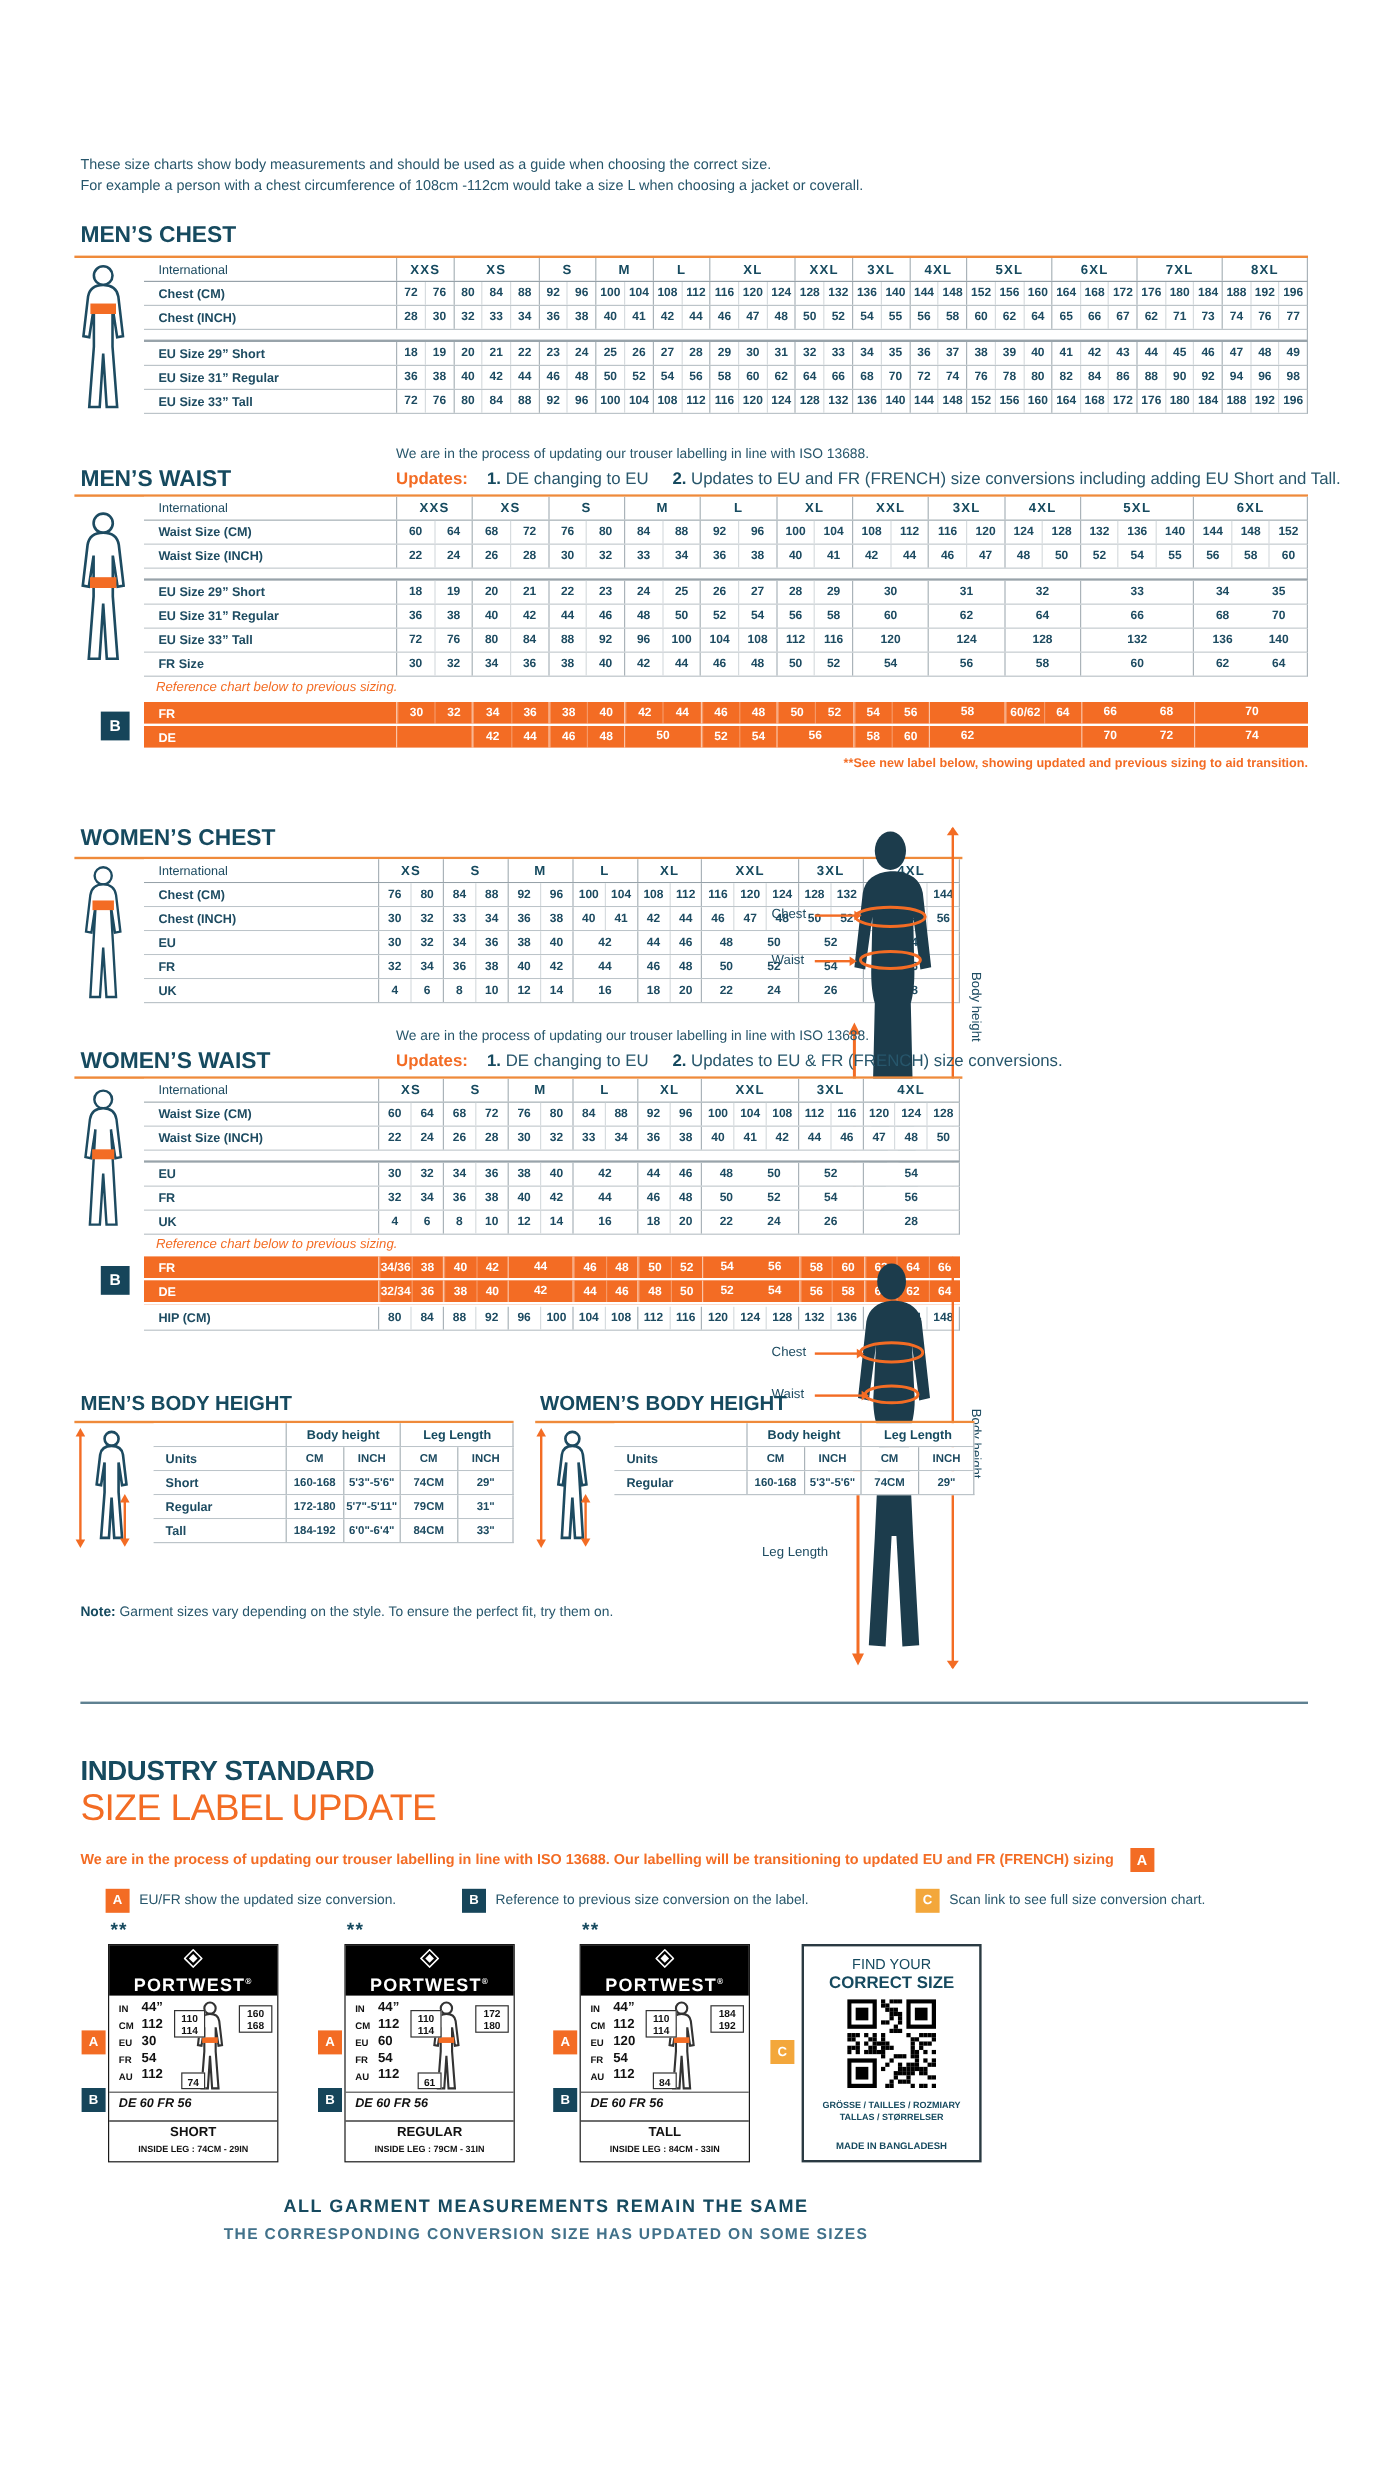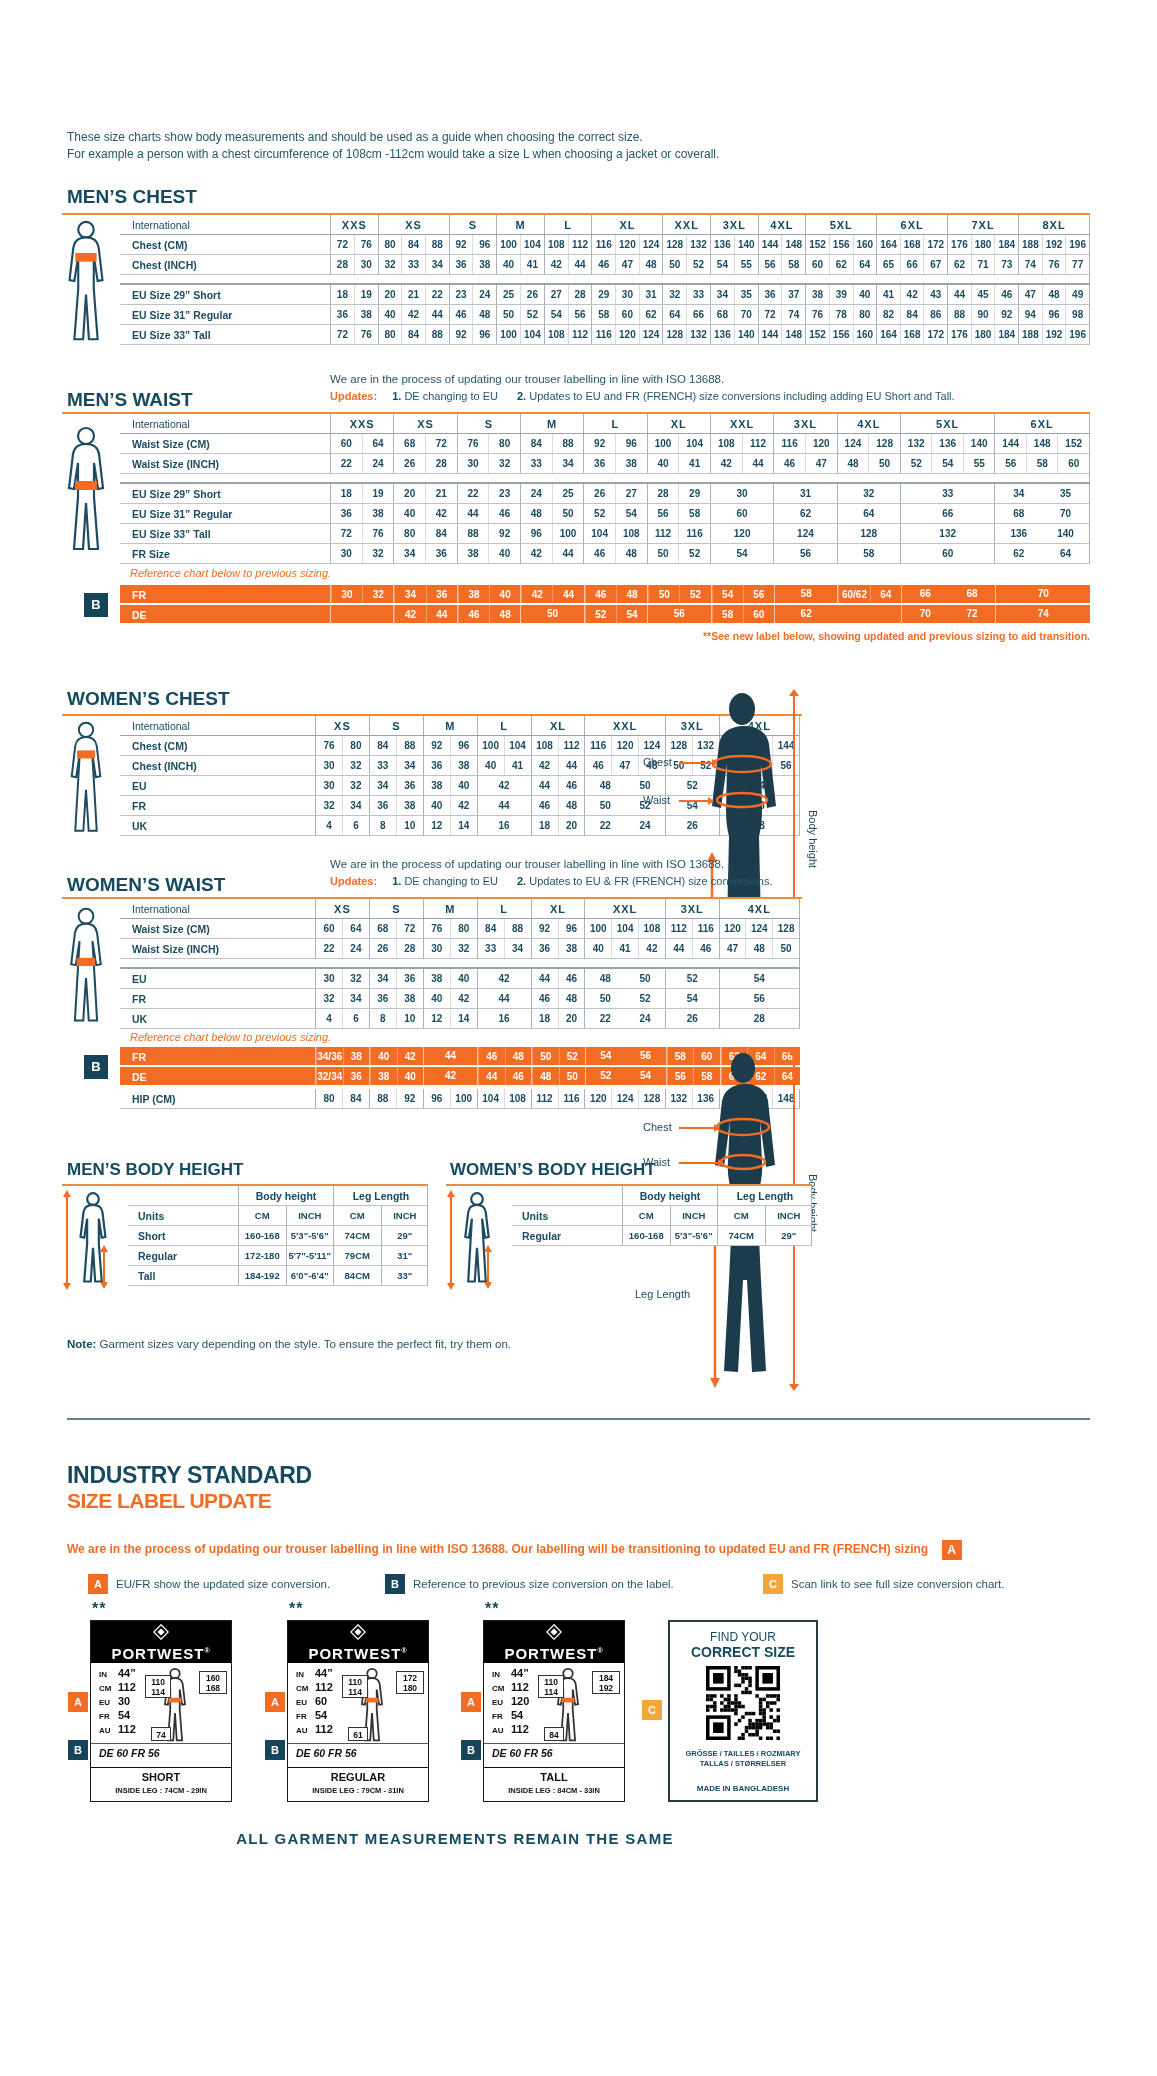--- a/index.html
+++ b/index.html
@@ -26,21 +26,21 @@
   .t-cell.loose{justify-content:space-around;align-items:center}
   .t-sub{flex:1;text-align:center;border-left:1px solid #d7dcdf;overflow:hidden}
   .t-sub:first-child{border-left:none}
   .t-sep{height:10px;border-bottom:2px solid #98a3aa;background:#fff;border-right:1px solid #aab3b9}
   .ref-note{font-size:11px;font-style:italic;color:#f36c24}
   .orange-block .t-row{background:#f36c24;color:#fff;border-bottom:2px solid #fff;border-right:none}
   .orange-block .t-label{color:#fff}
   .orange-block .t-cell{color:#fff;border-left:1px solid rgba(255,255,255,.6)}
   .orange-block .t-sub{border-left:1px solid rgba(255,255,255,.3)}
   .footnote{font-size:10.5px;color:#f36c24;font-weight:bold;text-align:right}
-  .upd-line{font-size:11px;color:#27566b;white-space:nowrap}
+  .upd-line{font-size:14px;color:#27566b;white-space:nowrap}
   .upd-line .upd-label{color:#f36c24;font-weight:bold;margin-right:12px}
   .upd-line b{margin-left:16px;color:#164a5f}
   .upd-line b:first-of-type{margin-left:0}
   
   .badge{position:absolute;width:24px;height:24px;line-height:24px;text-align:center;color:#fff;
          font-weight:bold;font-size:13px}
   .badge.sm{width:20px;height:20px;line-height:20px;font-size:11px}
   .bg-orange{background:#f36c24}.bg-navy{background:#16455a}.bg-amber{background:#f3a73b}
   
   .bh-row{display:flex;height:20px;line-height:20px;border-bottom:1px solid #bcc4c9;border-right:1px solid #aab3b9;background:#fff}
@@ -54,21 +54,21 @@
                   border-top:4px solid transparent;border-bottom:4px solid transparent}
   .v-arrow{position:absolute;width:2px;background:#f36c24}
   .v-arrow::before{content:"";position:absolute;top:-1px;left:-4px;border-bottom:7px solid #f36c24;
                    border-left:5px solid transparent;border-right:5px solid transparent}
   .v-arrow::after{content:"";position:absolute;bottom:-1px;left:-4px;border-top:7px solid #f36c24;
                   border-left:5px solid transparent;border-right:5px solid transparent}
   .vtext{position:absolute;writing-mode:vertical-rl;font-size:11px;color:#1d4b61}
   .divider{background:#5f8191}
   
   .h-ind{font-size:23px;font-weight:bold;color:#164a5f;letter-spacing:-0.3px}
-  .h-slu{font-size:21px;font-weight:bold;color:#f36c24;letter-spacing:-0.5px}
+  .h-slu{font-size:31px;font-weight:normal;color:#f36c24;letter-spacing:-0.5px}
   .upd-intro{font-size:12px;color:#f36c24;font-weight:bold}
   .upd-intro .ibadge{display:inline-block;width:20px;height:20px;line-height:20px;text-align:center;
                      background:#f36c24;color:#fff;font-weight:bold;margin-left:10px;vertical-align:middle}
   .legend-item{position:absolute;display:flex;align-items:center;gap:8px;font-size:11.5px;color:#27566b}
   .legend-item .lbadge{width:20px;height:20px;line-height:20px;text-align:center;color:#fff;font-weight:bold;font-size:11px;flex:0 0 20px}
   .stars{position:absolute;font-size:16px;font-weight:bold;color:#164a5f;letter-spacing:1px}
   .card{position:absolute;width:142px;height:182px;border:1.5px solid #1a1a1a;background:#fff}
   .card-head{position:absolute;left:0;right:0;top:0;height:42px;background:#000;text-align:center}
   .card-brand{color:#fff;font-weight:bold;font-size:15px;letter-spacing:1px;margin-top:1px}
   .card-brand sup{font-size:7px}
@@ -1773,14 +1773,15 @@
       </svg>
     <div class="qr-langs" style="margin-top:5px">
       <div>GRÖSSE / TAILLES / ROZMIARY</div>
       <div>TALLAS / STØRRELSER</div>
     </div>
     <div class="qr-made">MADE IN BANGLADESH</div>
   </div>
   <div class="badge sm bg-amber" style="left:642px;top:1700px">C</div>
 
   <div class="abs footer1" style="left:67px;top:1830px;width:776px">ALL GARMENT MEASUREMENTS REMAIN THE SAME</div>
+  <div class="abs footer2" style="left:67px;top:1854px;width:776px">THE CORRESPONDING CONVERSION SIZE HAS UPDATED ON SOME SIZES</div>
 
 </div>
 
 </body></html>

